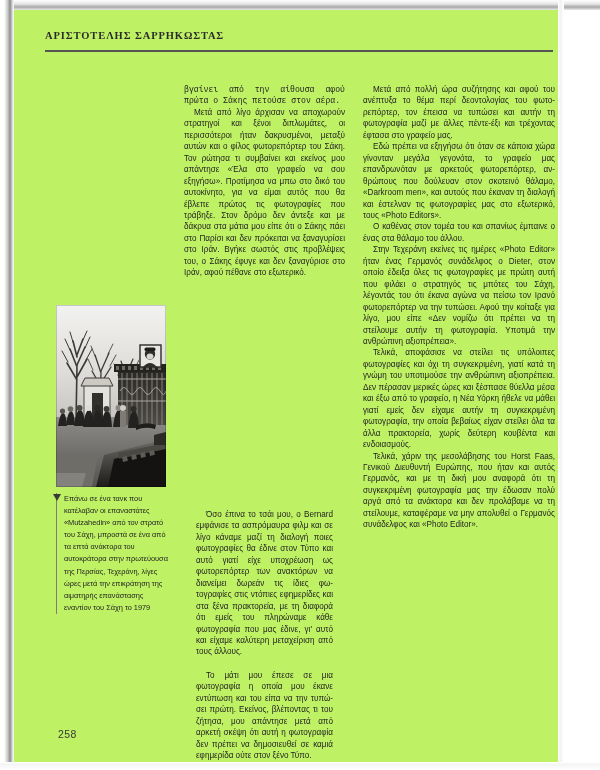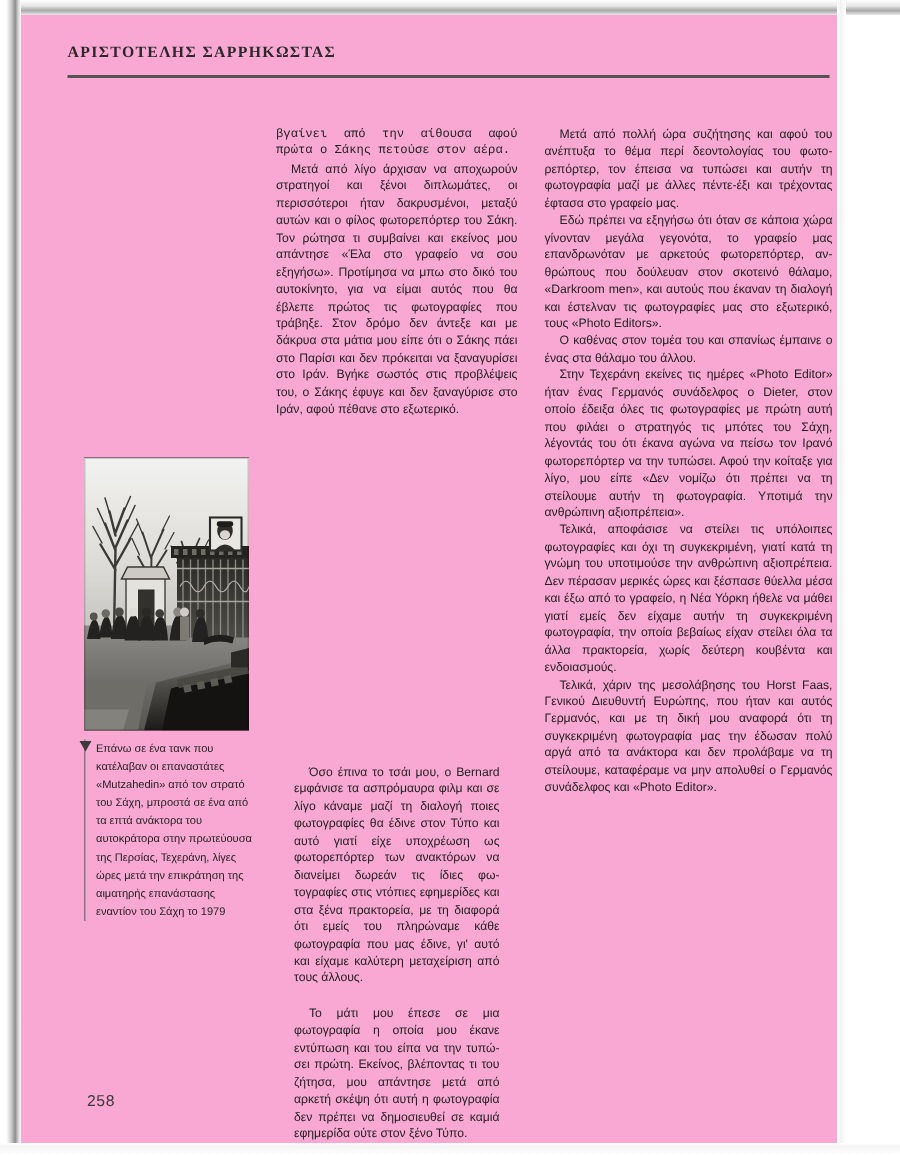--- a/index.html
+++ b/index.html
@@ -15,21 +15,21 @@
     font-family: "Liberation Sans", sans-serif;
     position: relative;
     overflow: hidden;
   }
 
   
   #page-scan {
     position: absolute;
     left: 0; top: 0;
     width: 564px; height: 770px;
-    background: #f9a8d4;
+    background: #bef264;
   }
 
   .scan-edge-left {
     position: absolute;
     left: 0; top: 0;
     width: 14px; height: 770px;
     background: linear-gradient(to right, #ffffff 0%, #ffffff 30%, #c9c9c9 55%, #8d8d8d 72%, #d8d8d8 88%, #fdfdfd 100%);
   }
   .scan-edge-top {
     position: absolute;

